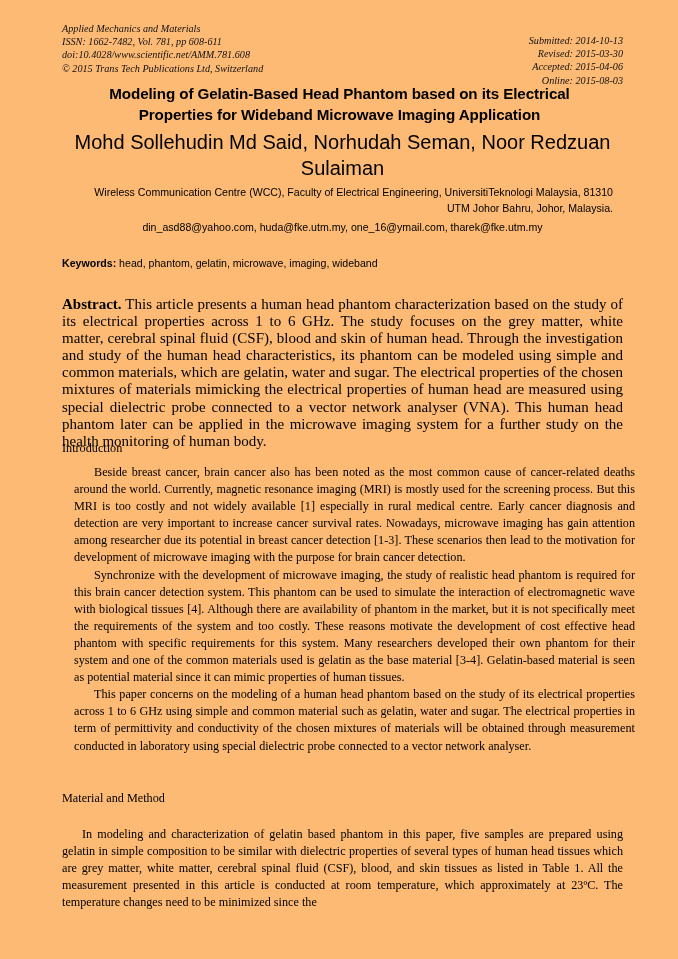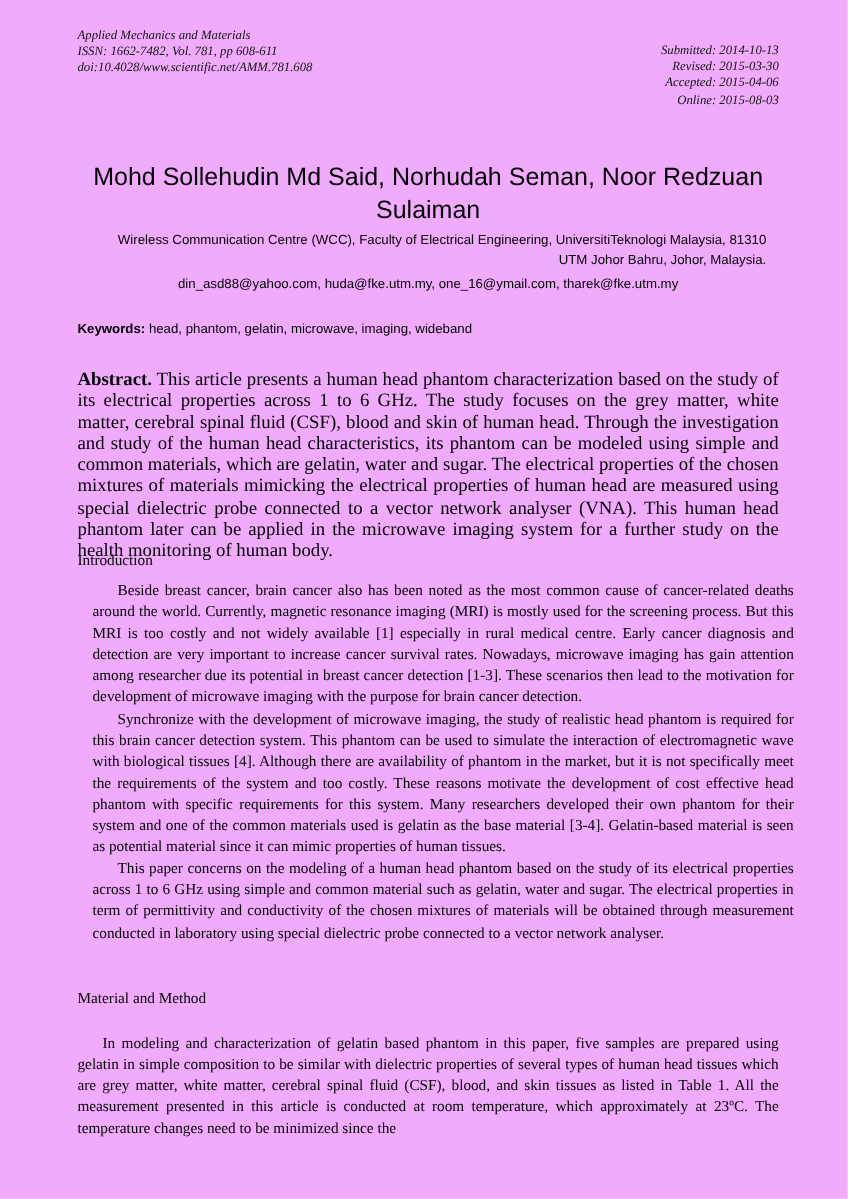--- a/index.html
+++ b/index.html
@@ -11,21 +11,21 @@
     width: 678px;
     height: 959px;
     overflow: hidden;
     font-family: "Liberation Serif", serif;
     color: #000000;
   }
   .page {
     position: relative;
     width: 678px;
     height: 959px;
-    background: #f0abfc;
+    background: #fdba74;
     box-sizing: border-box;
     padding: 0;
   }
 
   
   .journal-header {
     position: absolute;
     left: 62px;
     top: 22px;
     width: 561px;
@@ -154,29 +154,31 @@
 </head>
 <body>
 
 <div class="page">
 
   <div class="journal-header">
     <div class="left">
       <div>Applied Mechanics and Materials</div>
       <div>ISSN: 1662-7482, Vol. 781, pp 608-611</div>
       <div>doi:10.4028/www.scientific.net/AMM.781.608</div>
+      <div>© 2015 Trans Tech Publications Ltd, Switzerland</div>
     </div>
     <div class="right">
       <div>Submitted: 2014-10-13</div>
       <div>Revised: 2015-03-30</div>
       <div>Accepted: 2015-04-06</div>
       <div>Online: 2015-08-03</div>
     </div>
   </div>
 
+  <div class="title-block">Modeling of Gelatin-Based Head Phantom based on its Electrical Properties for Wideband Microwave Imaging Application</div>
 
   <div class="authors">
     <span>Mohd Sollehudin Md Said, Norhudah Seman, Noor Redzuan Sulaiman</span>
   </div>
 
   <div class="affiliation">Wireless Communication Centre (WCC), Faculty of Electrical Engineering, UniversitiTeknologi Malaysia, 81310 UTM Johor Bahru, Johor, Malaysia.</div>
 
   <div class="emails">din_asd88@yahoo.com, huda@fke.utm.my, one_16@ymail.com, tharek@fke.utm.my</div>
 
   <div class="keywords">

